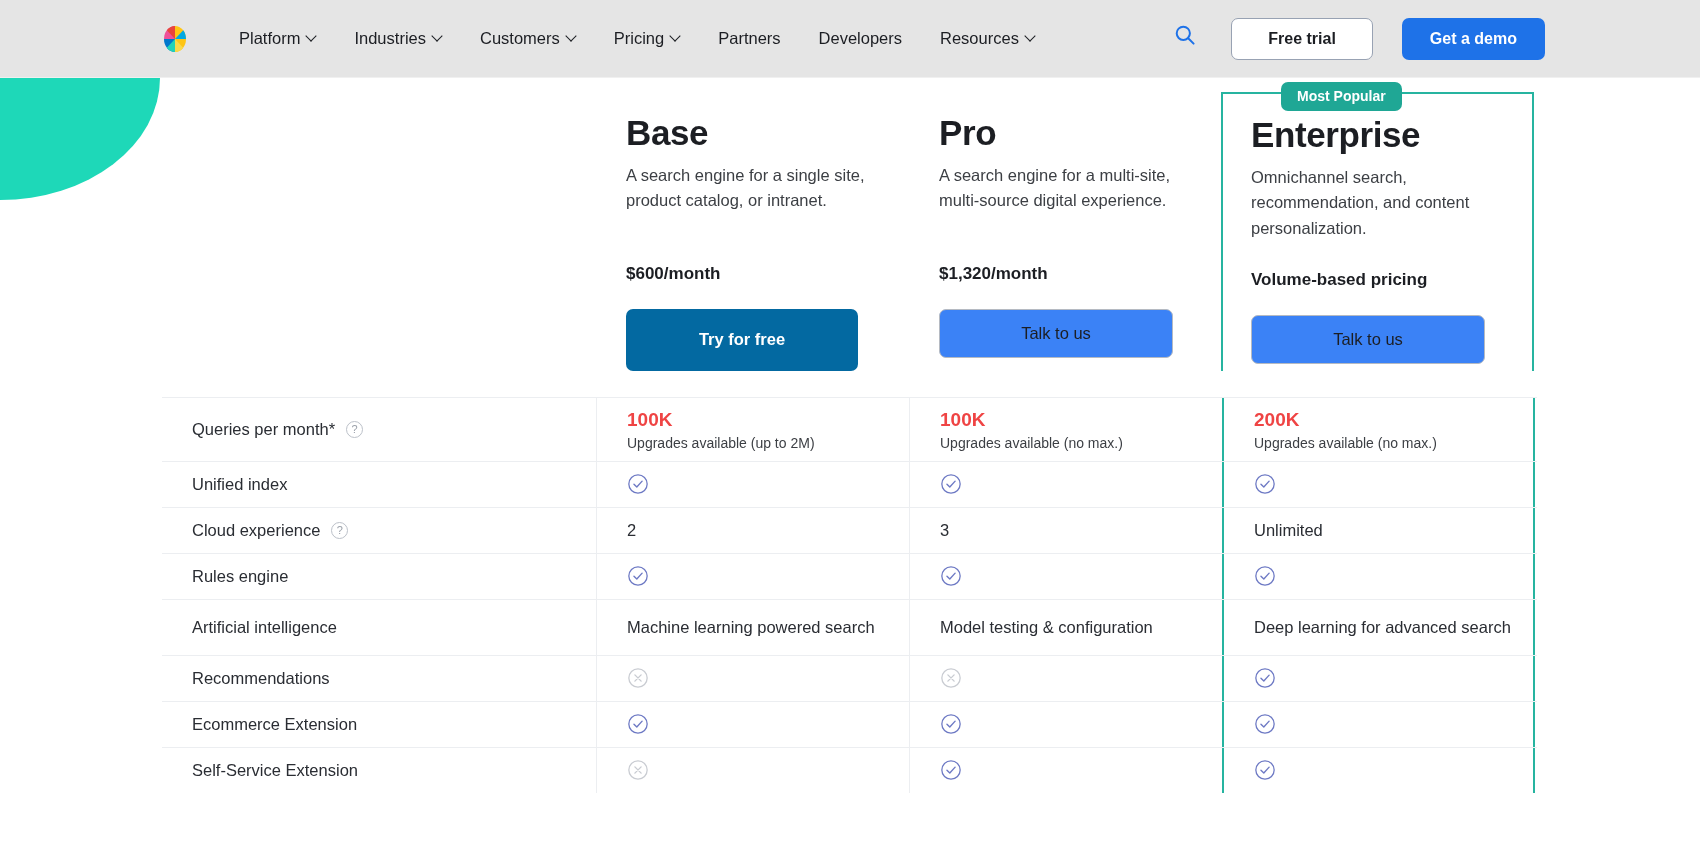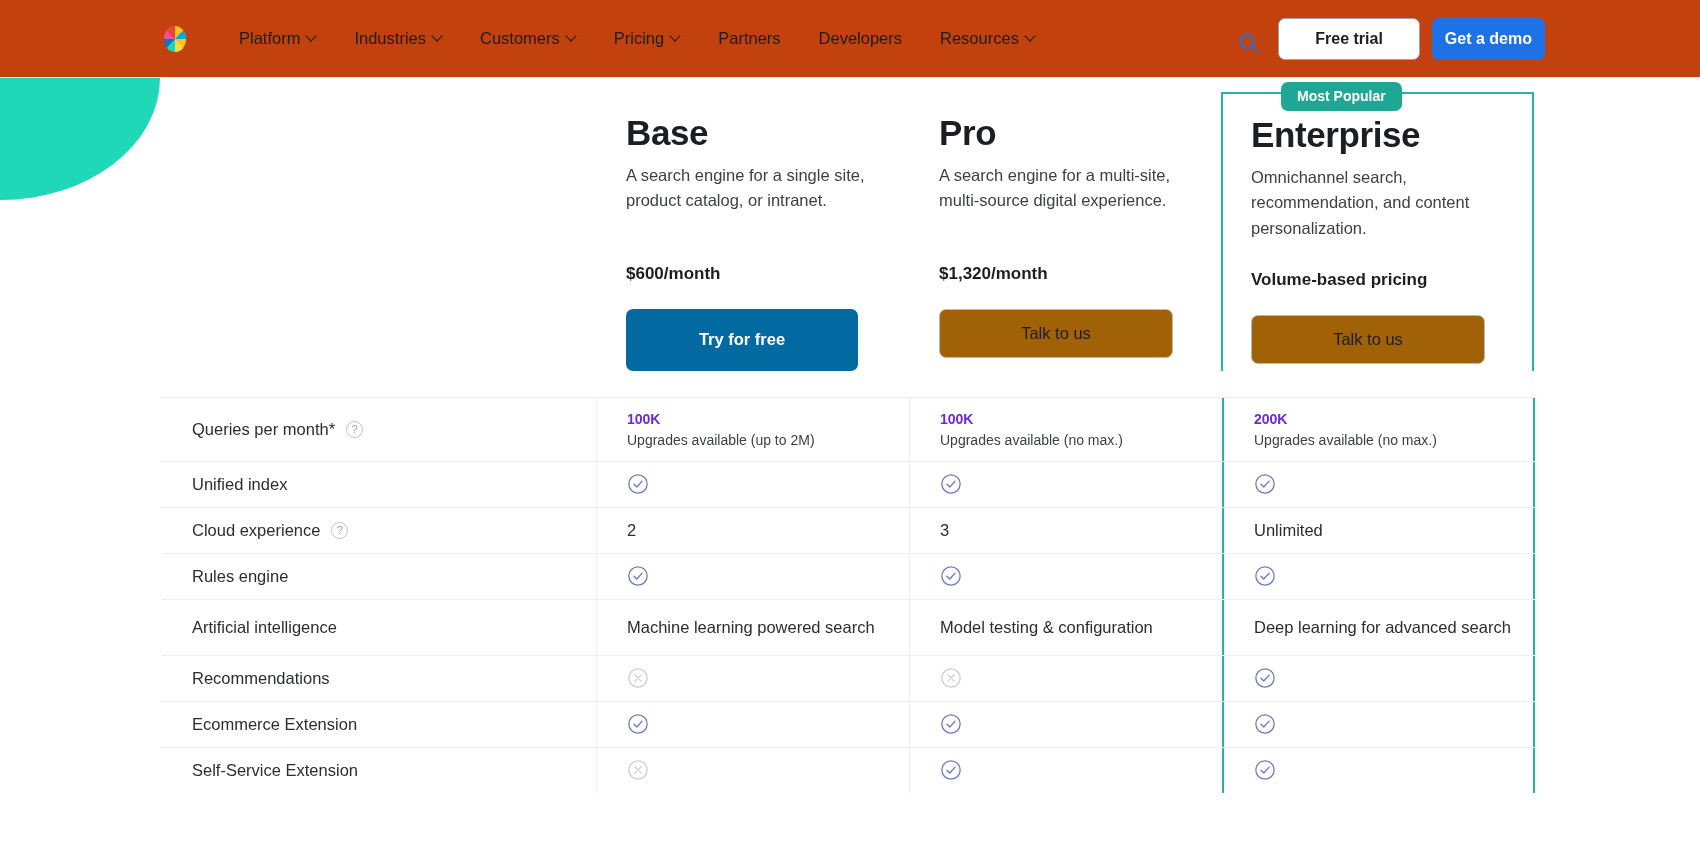--- a/index.html
+++ b/index.html
@@ -7,48 +7,48 @@
     width: 1700px; height: 850px;
     font-family: "Liberation Sans", sans-serif;
     background: #ffffff;
     overflow: hidden;
   }
   #root { position: relative; width: 1700px; height: 850px; background:#fff; }
 
   
   .navbar {
     position: absolute; top:0; left:0; width:1700px; height:78px;
-    background:#c2410c; display:flex; align-items:center;
+    background:#e5e5e5; display:flex; align-items:center;
     border-bottom: 1px solid #f0f0f0;
     z-index: 50;
   }
   .logo-wrap { margin-left: 160px; width:30px; height:30px; position:relative; }
   .nav-links { display:flex; align-items:center; margin-left: 30px; }
   .nav-link {
     display:flex; align-items:center; gap:7px;
     font-size: 16.5px; color:#1c1e23; font-weight:400;
     padding: 6px 19px; cursor:pointer; white-space:nowrap;
   }
   .chev { display:inline-block; width:9px; height:9px; position:relative; top:-2px; }
   .chev::after {
     content:''; position:absolute; left:0; top:0;
     width:7px; height:7px; border-right:1.6px solid #1c1e23; border-bottom:1.6px solid #1c1e23;
     transform: rotate(45deg);
   }
-  .nav-right { margin-left:auto; margin-right: 155px; display:flex; align-items:flex-end; gap:12px; }
+  .nav-right { margin-left:auto; margin-right: 155px; display:flex; align-items:flex-start; gap:29px; }
   .search-btn { width:34px; height:34px; display:flex; align-items:center; justify-content:center; cursor:pointer; }
   .btn-outline-nav {
     border:1px solid #98a2b3; border-radius:7px; background:#fff;
     font-size:16px; font-weight:700; color:#1c1e23;
     padding: 11px 36px; cursor:pointer; font-family:inherit;
   }
   .btn-primary-nav {
     border:none; border-radius:7px; background:#1e72e8;
     font-size:16px; font-weight:700; color:#fff;
-    padding: 12px 13px; cursor:pointer; font-family:inherit;
+    padding: 12px 28px; cursor:pointer; font-family:inherit;
   }
 
   
   .teal-blob {
     position:absolute; left:0; top:78px; width:160px; height:122px;
     background:#1ed8b8;
     border-bottom-right-radius: 160px 122px;
     z-index:1;
   }
 
@@ -70,21 +70,21 @@
   .plan-name { font-size: 35px; font-weight:700; color:#1c1e23; letter-spacing:-0.4px; line-height:1.1; }
   .plan-desc { font-size:16.5px; color:#3c3f44; line-height:1.56; margin-top:10px; max-width: 265px; }
   .plan-price { font-size:17px; font-weight:700; color:#1c1e23; margin-top:50px; }
   .plan-col.enterprise .plan-price { margin-top:28px; }
   .plan-btn-wrap { margin-top: 25px; }
   .btn-try {
     width: 232px; height:62px; border:none; border-radius:7px; background:#0369a1;
     color:#fff; font-size:16.5px; font-weight:700; cursor:pointer; font-family:inherit;
   }
   .btn-talk {
-    width: 234px; height:49px; border:1px solid #b5bac2; border-radius:7px; background:#a16207;
+    width: 234px; height:49px; border:1px solid #b5bac2; border-radius:7px; background:#3b82f6;
     color:#1c1e23; font-size:16.5px; font-weight:400; cursor:pointer; font-family:inherit;
   }
   .most-popular {
     position:absolute; top:-12px; left:58px;
     background:#1fa795; color:#fff; font-size:14px; font-weight:600;
     padding: 6px 16px 7px; border-radius:7px; white-space:nowrap;
     z-index: 12;
   }
 
   
@@ -100,21 +100,21 @@
     display:flex; flex-direction:column; justify-content:center;
     border-left:1px solid #eceef1; font-size:16.5px; color:#2a2d33;
   }
   .fcell.enterprise {
     border-left: 2px solid #26b4a0;
     border-right: 2px solid #26b4a0;
   }
   .row-h-tall { height: 64px; }
   .row-h { height: 46px; }
   .row-h-med { height: 56px; }
-  .cell-main { font-weight:700; font-size:14px; color:#6d28d9; line-height:1.25; }
+  .cell-main { font-weight:700; font-size:19px; color:#ef4444; line-height:1.25; }
   .cell-sub { font-size:14px; color:#3c3f44; margin-top:4px; }
   .cell-multi { line-height:1.45; }
 
   .qm {
     width:17px; height:17px; border-radius:50%; border:1px solid #bcc1c9;
     color:#9aa0a9; font-size:11px; line-height:15px; text-align:center;
     flex:none; cursor:pointer; user-select:none;
   }
 
   .ico { width:22px; height:22px; flex:none; display:block; }

